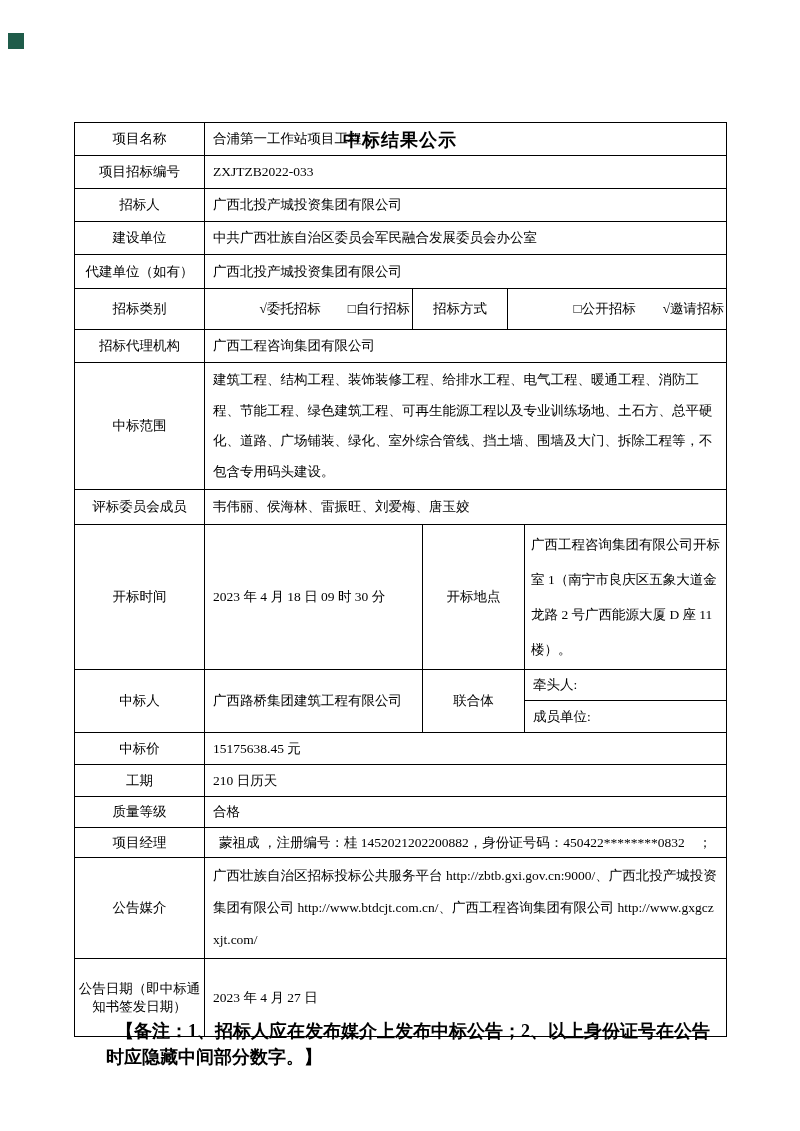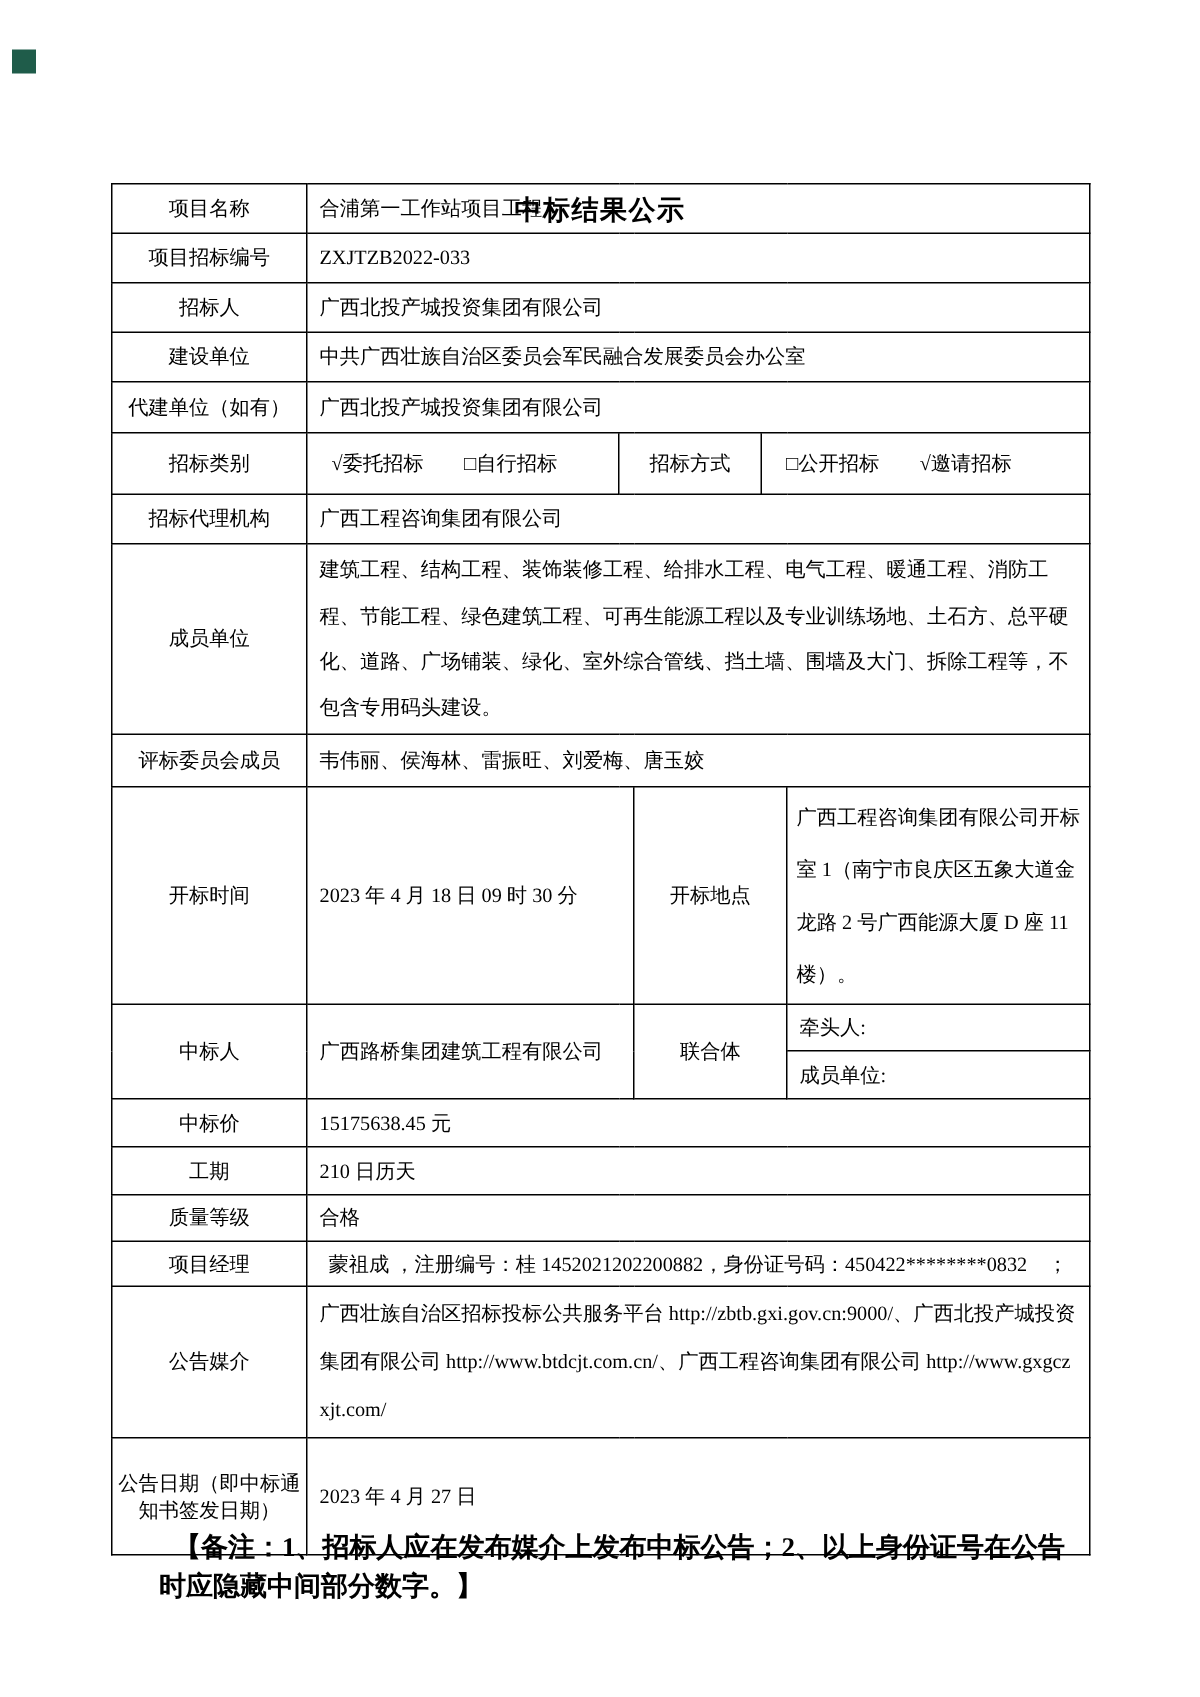--- a/index.html
+++ b/index.html
@@ -54,21 +54,21 @@
   }
   td.label {
     text-align: center;
     padding: 2px 2px;
   }
   td.value {
     text-align: left;
     padding-left: 8px;
   }
   td.center {
-    text-align: left;
+    text-align: right;
     padding-left: 16px;
     padding-right: 2px;
   }
   td.scope   { line-height: 30.5px; }
   td.media   { line-height: 32px; }
   td.address { line-height: 35px; padding-left: 6px; padding-right: 4px; }
   td.pm      { padding-left: 14px; }
   .note {
     position: absolute;
     left: 106px;
@@ -130,21 +130,21 @@
     <td class="label" colspan="2">招标方式</td>
     <td class="center" colspan="2">□公开招标　　√邀请招标</td>
   </tr>
 
   <tr style="height:33px">
     <td class="label">招标代理机构</td>
     <td class="value" colspan="5">广西工程咨询集团有限公司</td>
   </tr>
 
   <tr style="height:123px">
-    <td class="label">成员单位</td>
+    <td class="label">中标范围</td>
     <td class="value scope" colspan="5">建筑工程、结构工程、装饰装修工程、给排水工程、电气工程、暖通工程、消防工程、节能工程、绿色建筑工程、可再生能源工程以及专业训练场地、土石方、总平硬化、道路、广场铺装、绿化、室外综合管线、挡土墙、围墙及大门、拆除工程等，不包含专用码头建设。</td>
   </tr>
 
   <tr style="height:35px">
     <td class="label">评标委员会成员</td>
     <td class="value" colspan="5">韦伟丽、侯海林、雷振旺、刘爱梅、唐玉姣</td>
   </tr>
 
   <tr style="height:141px">
     <td class="label">开标时间</td>

